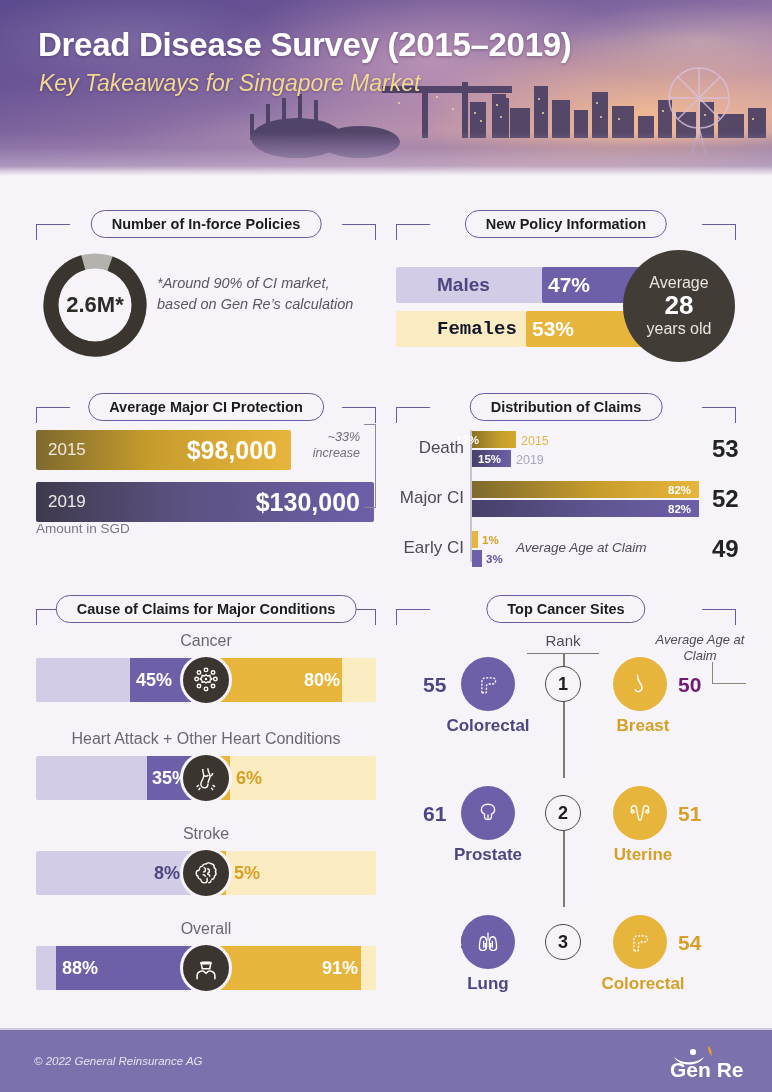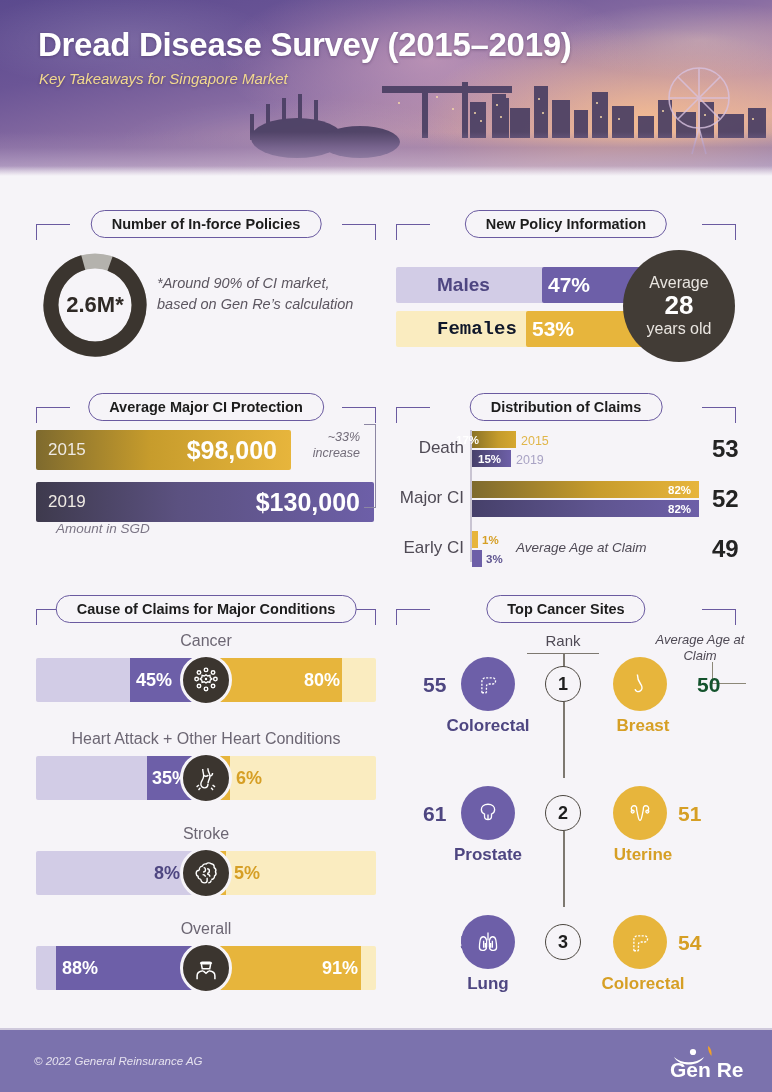--- a/index.html
+++ b/index.html
@@ -38,21 +38,21 @@
   }
   .skyline { position:absolute; left:0; bottom:14px; width:772px; height:120px; }
   .banner-title {
     position: absolute; left: 38px; top: 26px;
     font-size: 33px; font-weight: bold; color: #ffffff;
     letter-spacing: -0.3px;
     text-shadow: 0 1px 3px rgba(40,20,60,0.35);
   }
   .banner-sub {
     position: absolute; left: 39px; top: 70px;
-    font-size: 15px; font-style: italic; color: #f2d98f;
+    font-size: 23px; font-style: italic; color: #f2d98f;
     text-shadow: 0 1px 3px rgba(40,20,60,0.35);
   }
   .banner-fade {
     position:absolute; left:0; right:0; bottom:0; height:10px;
     background: linear-gradient(180deg, rgba(246,244,248,0) 0%, #f6f4f8 100%);
   }
 
   
   .sec { position: absolute; }
   .sec-head { position: relative; height: 30px; }
@@ -116,21 +116,21 @@
   .ci-year { font-size: 17px; color: #efeae4; }
   .ci-val { font-size: 25px; font-weight: bold; }
   .ci-inc {
     position:absolute; left: 296px; top: 430px; width: 64px;
     font-size: 12.5px; font-style: italic; color: #736d7a; text-align: right; line-height:1.25;
   }
   .ci-inc-line {
     position:absolute; left: 364px; top: 424px; width: 12px; height: 84px;
     border-right: 1.4px solid #8c86a3; border-top: 1.4px solid #8c86a3; border-bottom: 1.4px solid #8c86a3;
   }
-  .ci-foot { position:absolute; left: 36px; top: 521px; font-size: 13.5px; font-style: italic; color: #7b7585; margin-left: 20px; }
+  .ci-foot { position:absolute; left: 36px; top: 521px; font-size: 13.5px; color: #7b7585; }
 
   
   .doc-axis { position:absolute; left: 470px; top: 430px; width: 2px; height: 132px; background: #c9c4d2; }
   .doc-row-label { position:absolute; font-size: 17px; color: #4f4a55; text-align: right; }
   .doc-bar { position:absolute; height: 17px; display:flex; align-items:center; }
   .doc-pct { position:absolute; font-size: 11.5px; font-weight: bold; }
   .doc-legend { position:absolute; font-size: 12.5px; }
   .doc-age { position:absolute; font-size: 24px; font-weight: bold; color: #232323; }
   .doc-note { position:absolute; left: 516px; top: 540px; font-size: 13.5px; font-style: italic; color: #4f4a55; }
 
@@ -466,21 +466,21 @@
     </svg>
   </div>
   <div class="site-name" style="left:418px; top:716px; color:#4e4681;">Colorectal</div>
 
   <div class="site-icon y" style="left:613px; top:657px;">
     <svg viewBox="0 0 32 32" width="28" height="28" fill="none" stroke="#fff" stroke-width="1.6">
       <path d="M13 5 c0 6 1.6 8 4 11.5 c2 3 1.8 6-1 7.6 c-2.4 1.4-5.2 .2-5.6-2.2"></path>
     </svg>
   </div>
   <div class="site-name" style="left:573px; top:716px; color:#d69f25;">Breast</div>
-  <div class="site-age" style="left:678px; top:673px; color:#14532d;margin-left:19px;">50</div>
+  <div class="site-age" style="left:678px; top:673px; color:#701a75;">50</div>
 
   <div class="site-age" style="left:423px; top:802px; color:#4e4681;">61</div>
   <div class="site-icon p" style="left:461px; top:786px;">
     <svg viewBox="0 0 32 32" width="28" height="28" fill="none" stroke="#fff" stroke-width="1.5">
       <path d="M16 6 c-4.6 0-7.6 2.6-7.6 6 c0 2.6 1.6 4.4 3.6 5.2 l0 2.4 c0 2.2 1.4 3.8 4 3.8 c2.6 0 4-1.6 4-3.8 v-2.4 c2-.8 3.6-2.6 3.6-5.2 c0-3.4-3-6-7.6-6z"></path>
       <path d="M16 17.6 v6"></path>
     </svg>
   </div>
   <div class="site-name" style="left:418px; top:845px; color:#4e4681;">Prostate</div>
 

